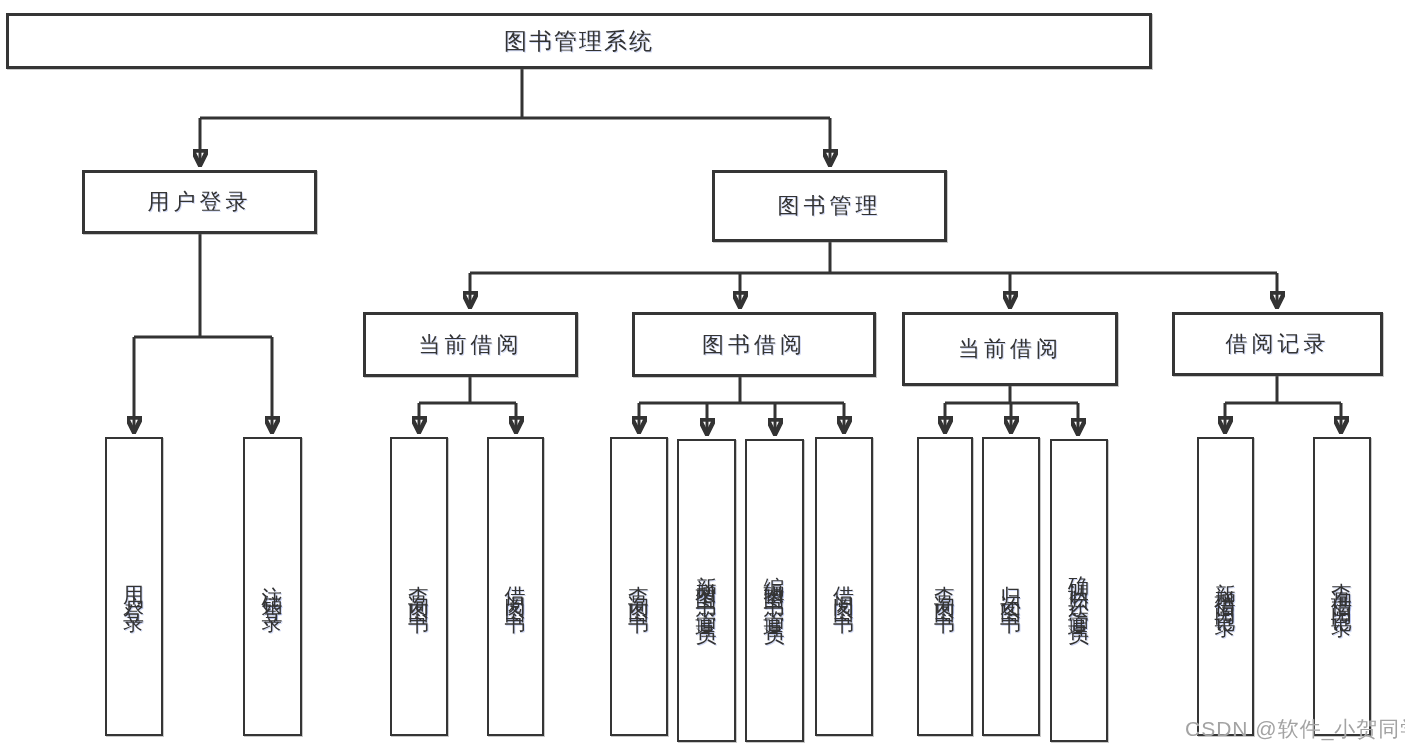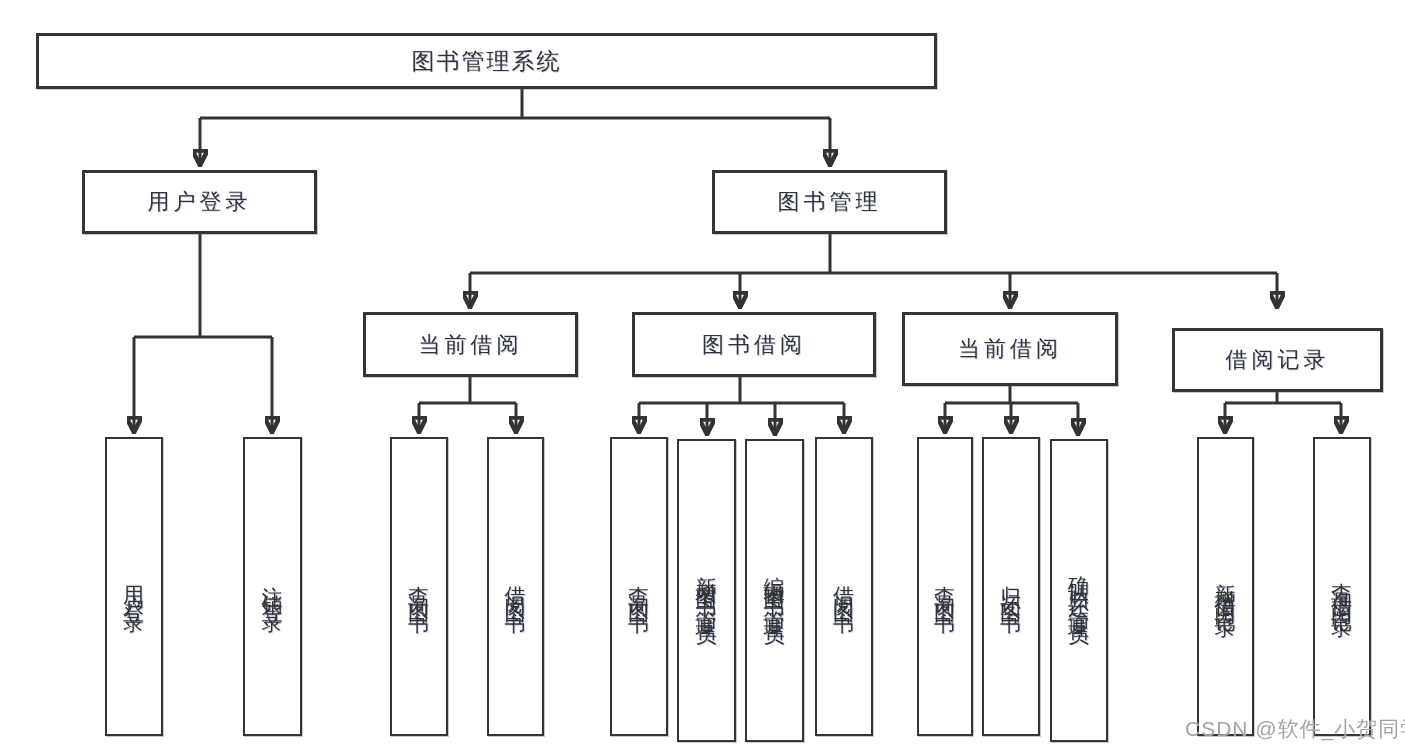--- a/index.html
+++ b/index.html
@@ -22,27 +22,27 @@
   .h .lbl{font-size:22px;letter-spacing:4px;}
   #n-root .lbl{font-size:23px;letter-spacing:2px;}
   .leaf{border-width:2.5px;}
   .leaf .lbl{
     writing-mode:vertical-rl;text-orientation:mixed;
     font-size:21px;letter-spacing:9px;line-height:1;
     white-space:nowrap;
   }
   .leaf.long .lbl{letter-spacing:7px;}
   
-  #n-root          {left:36px;  top:13px;  width:901px;height:56px;margin-top:20px;}
+  #n-root          {left:6px;  top:13px;  width:1146px;height:56px;}
   #n-user-login    {left:82px;  top:170px; width:235px; height:64px;}
-  #n-book-mgmt     {left:712px; top:170px; width:235px; height:64px;}
+  #n-book-mgmt     {left:712px; top:170px; width:235px; height:72px;}
   #n-new-book-rec  {left:363px; top:312px; width:215px; height:65px;}
   #n-book-borrow   {left:632px; top:312px; width:244px; height:65px;}
   #n-current-borrow{left:902px; top:312px; width:216px; height:74px;}
-  #n-borrow-records{left:1172px;top:328px; width:211px; height:64px;}
+  #n-borrow-records{left:1172px;top:312px; width:211px; height:64px;}
   #l-user-login {left:105px; top:437px;width:58px;height:299px;}
   #l-logout     {left:243px; top:437px;width:59px;height:299px;}
   #l-rec-query  {left:390px; top:437px;width:58px;height:299px;}
   #l-rec-borrow {left:487px; top:437px;width:57px;height:299px;}
   #l-bb-query   {left:610px; top:437px;width:58px;height:299px;}
   #l-bb-add     {left:677px; top:439px;width:59px;height:303px;}
   #l-bb-edit    {left:745px; top:439px;width:59px;height:303px;}
   #l-bb-borrow  {left:815px; top:437px;width:58px;height:299px;}
   #l-cb-query   {left:917px; top:437px;width:56px;height:299px;}
   #l-cb-return  {left:982px; top:437px;width:58px;height:299px;}

